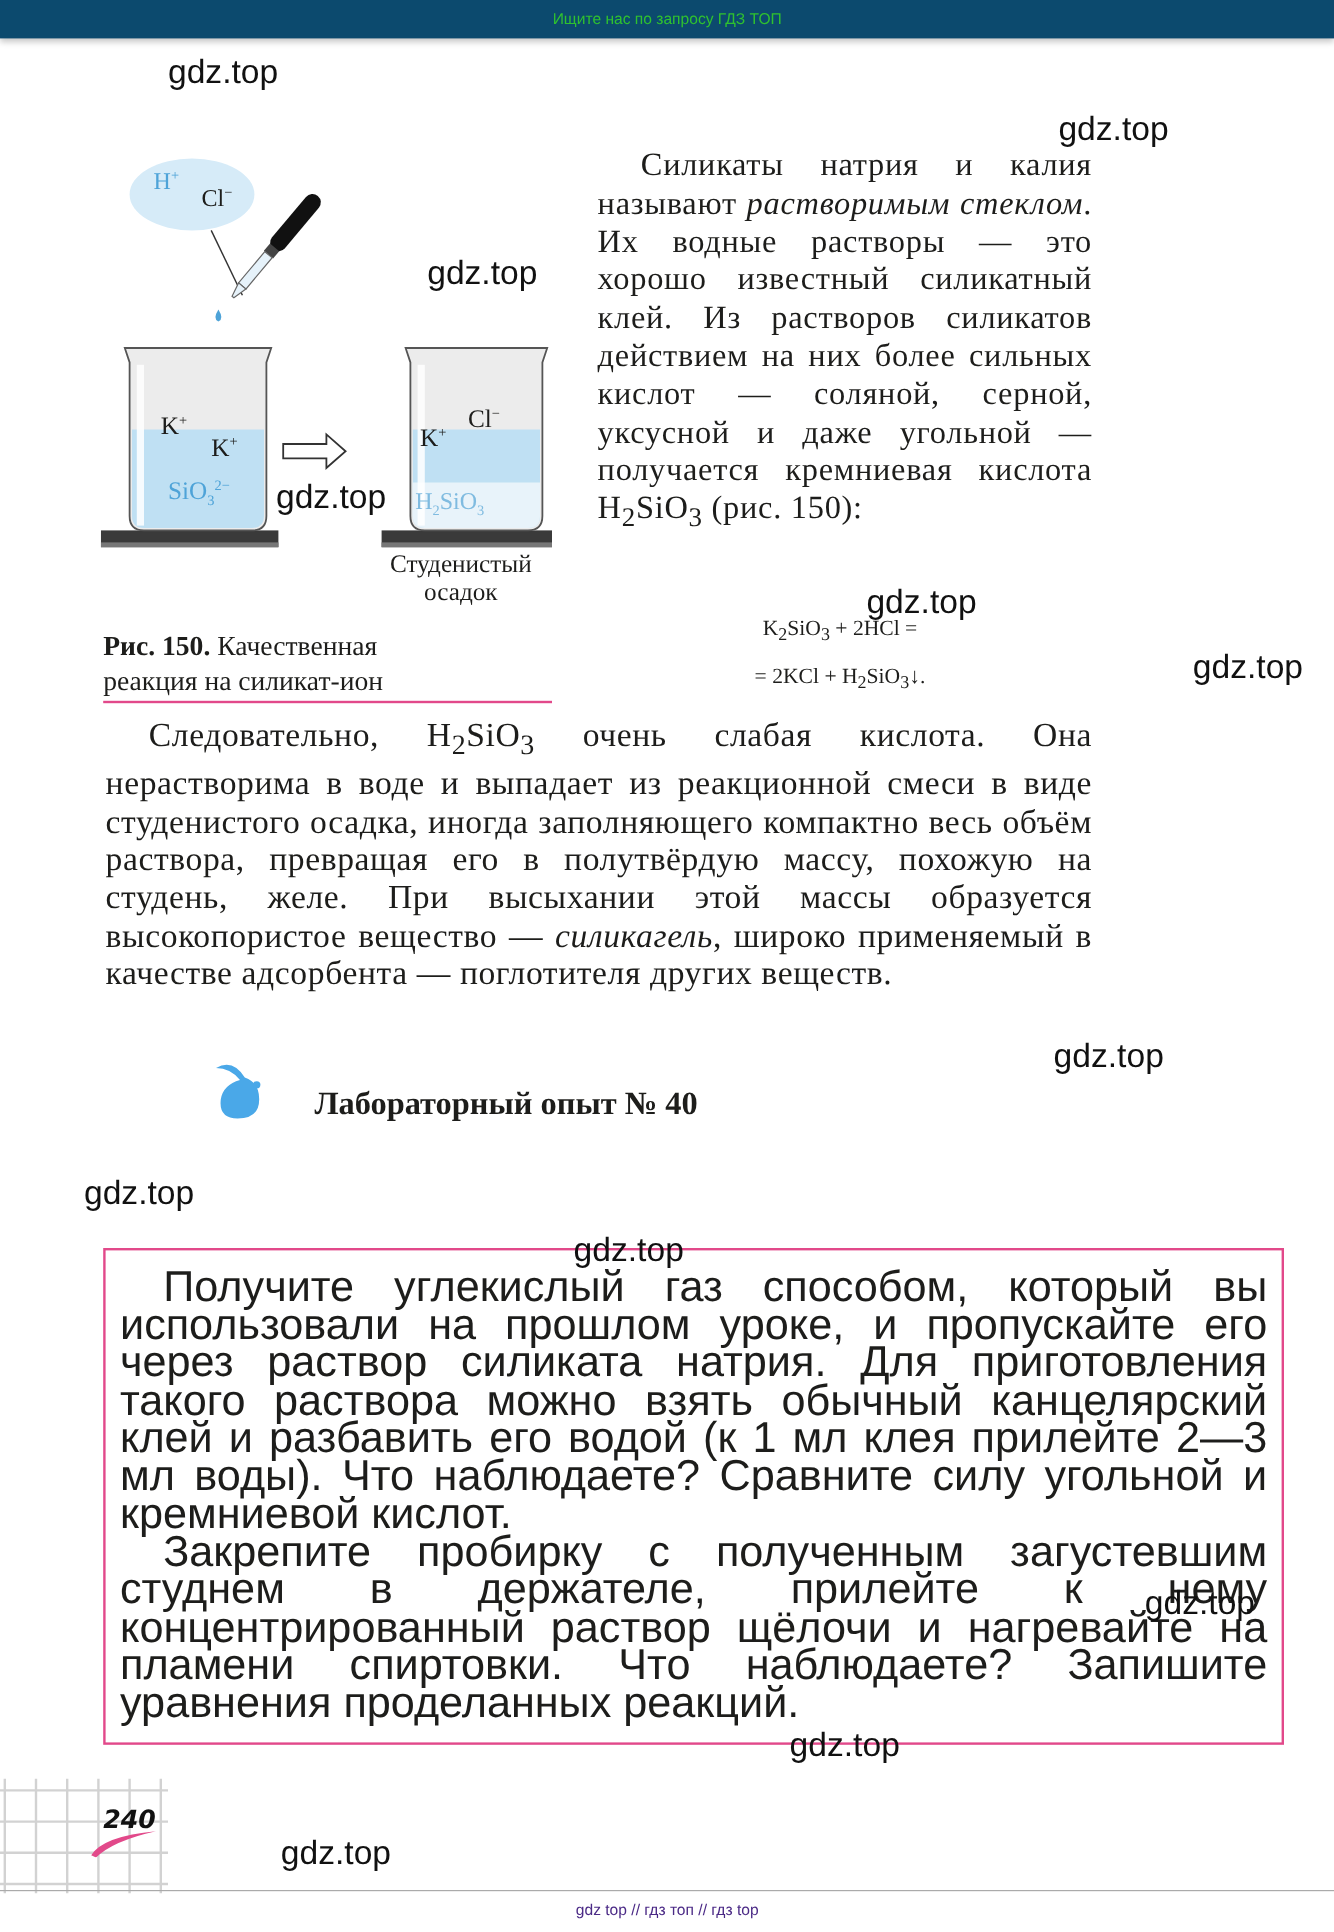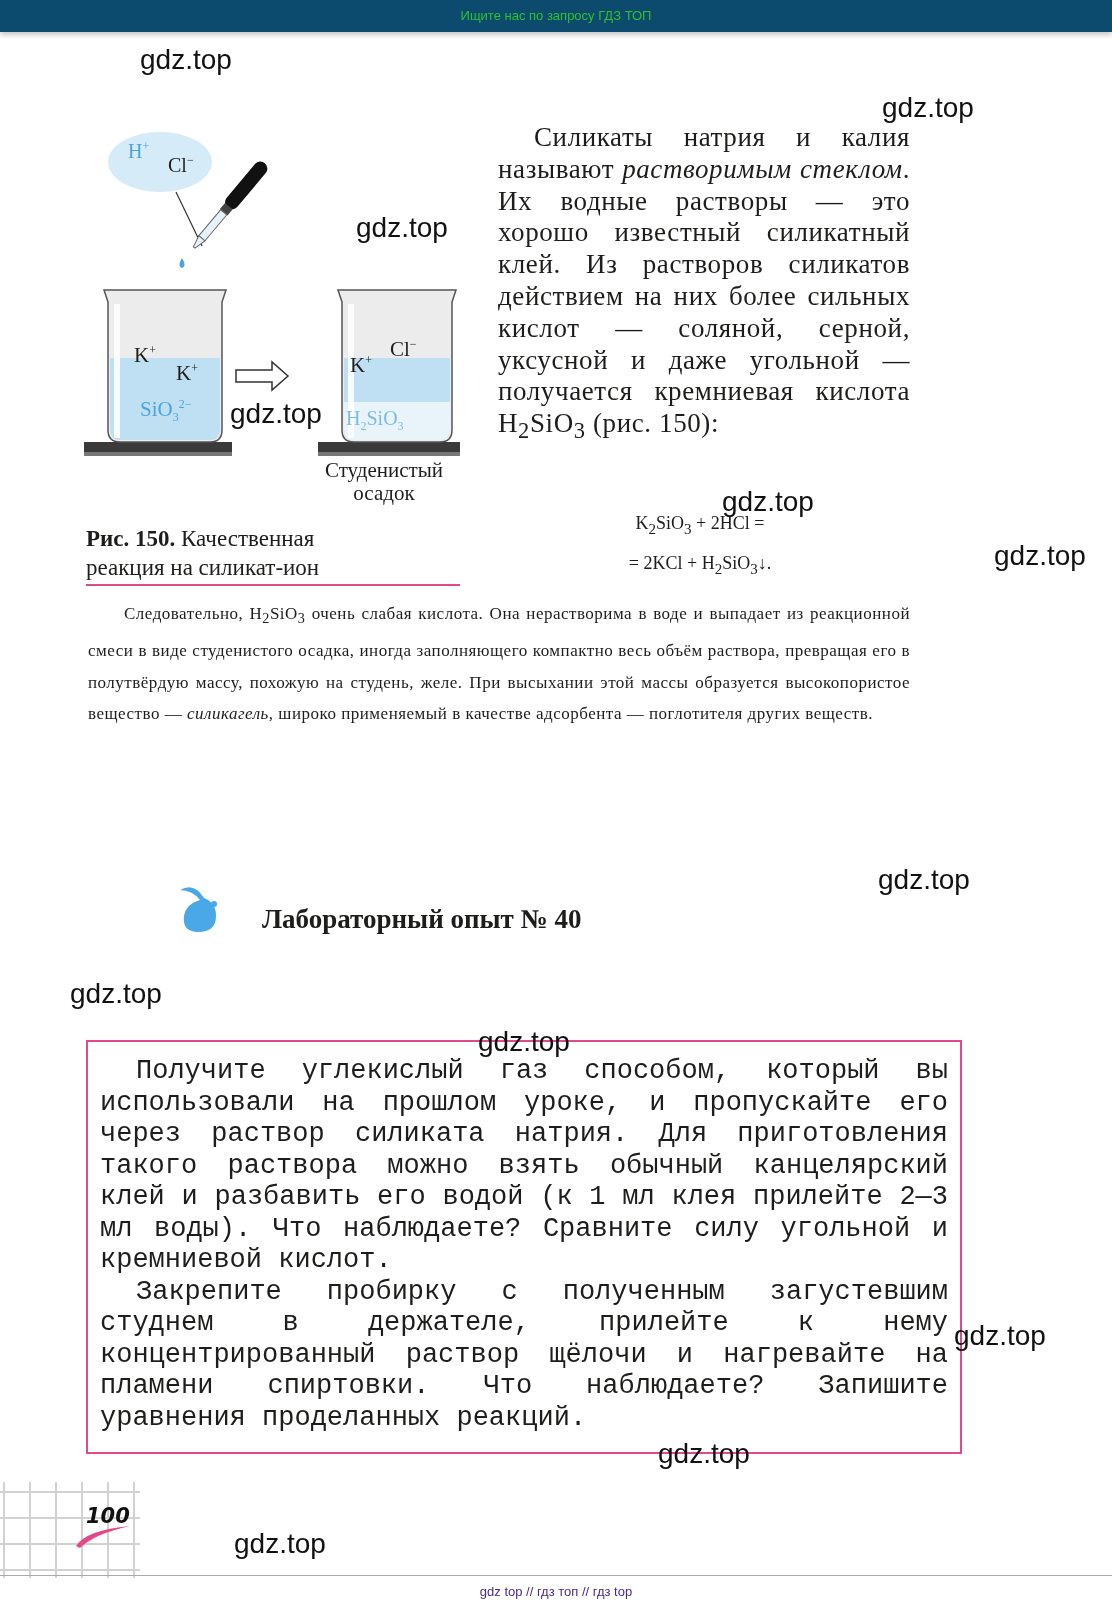--- a/index.html
+++ b/index.html
@@ -30,35 +30,35 @@
     font-family: "Liberation Serif", serif; font-size: 27px; line-height: 31.8px;
     text-align: justify; letter-spacing: 0.6px;
   }
   .rtext p { margin: 0; text-indent: 36px; }
   .eq {
     position: absolute; left: 560px; width: 280px; text-align: center;
     font-family: "Liberation Serif", serif; font-size: 18px; line-height: 1;
   }
   .para2 {
     position: absolute; left: 88px; top: 598px; width: 822px;
-    font-family: "Liberation Serif", serif; font-size: 17px; line-height: 31.6px;
+    font-family: "Liberation Serif", serif; font-size: 28px; line-height: 31.6px;
     text-align: justify; letter-spacing: 0.5px;
   }
   .para2 p { margin: 0; text-indent: 36px; }
   .lab-icon { position: absolute; left: 176px; top: 884px; width: 48px; height: 50px; }
   .lab-head {
     position: absolute; left: 262px; top: 904px; width: 560px;
     font-family: "Liberation Serif", serif; font-size: 27px; line-height: 31px;
   }
   .lab-head .t { font-weight: bold; }
   .labbox {
-    position: absolute; left: 86px; top: 1040px; width: 876px; height: 414px;
+    position: absolute; left: 86px; top: 1040px; width: 984px; height: 414px;
     border: 2px solid #e2498a; box-sizing: border-box;
     padding: 14px 12px 0 12px;
-    font-family: Liberation Mono, monospace; font-size: 27px; line-height: 31.5px;
+    font-family: Liberation Sans, sans-serif; font-size: 36px; line-height: 31.5px;
     text-align: justify;
   }
   .labbox p { margin: 0; text-indent: 36px; }
   .grid { position: absolute; left: 0; top: 1482px; width: 140px; height: 96px; }
   .pagenum {
     position: absolute; left: 86px; top: 1504px; font-family: "DejaVu Sans", sans-serif;
     font-style: italic; font-weight: bold; font-size: 21px; color: #111;
   }
   .pageswoosh { position: absolute; left: 74px; top: 1524px; width: 60px; height: 24px; }
   .footer-line { position: absolute; left: 0; top: 1575px; width: 1112px; height: 1px; background: #aaa; }
@@ -157,21 +157,21 @@
     <line x1="56" y1="0" x2="56" y2="96"></line>
       <line x1="82" y1="0" x2="82" y2="96"></line>
     <line x1="108" y1="0" x2="108" y2="96"></line>
       <line x1="134" y1="0" x2="134" y2="96"></line>
     <line x1="0" y1="10" x2="140" y2="10"></line>
       <line x1="0" y1="36" x2="140" y2="36"></line>
     <line x1="0" y1="62" x2="140" y2="62"></line>
       <line x1="0" y1="88" x2="140" y2="88"></line>
   </g>
 </svg>
-<div class="pagenum">100</div>
+<div class="pagenum">240</div>
 <svg class="pageswoosh" viewBox="0 0 60 24">
   <path d="M2 22 Q12 6 56 2 Q20 10 6 24 Z" fill="#e2498a"></path>
 </svg>
 
 <div class="wm" style="left:140px;top:46px;">gdz.top</div>
 <div class="wm" style="left:882px;top:94px;">gdz.top</div>
 <div class="wm" style="left:356px;top:214px;">gdz.top</div>
 <div class="wm" style="left:230px;top:400px;">gdz.top</div>
 <div class="wm" style="left:722px;top:488px;">gdz.top</div>
 <div class="wm" style="left:994px;top:542px;">gdz.top</div>

